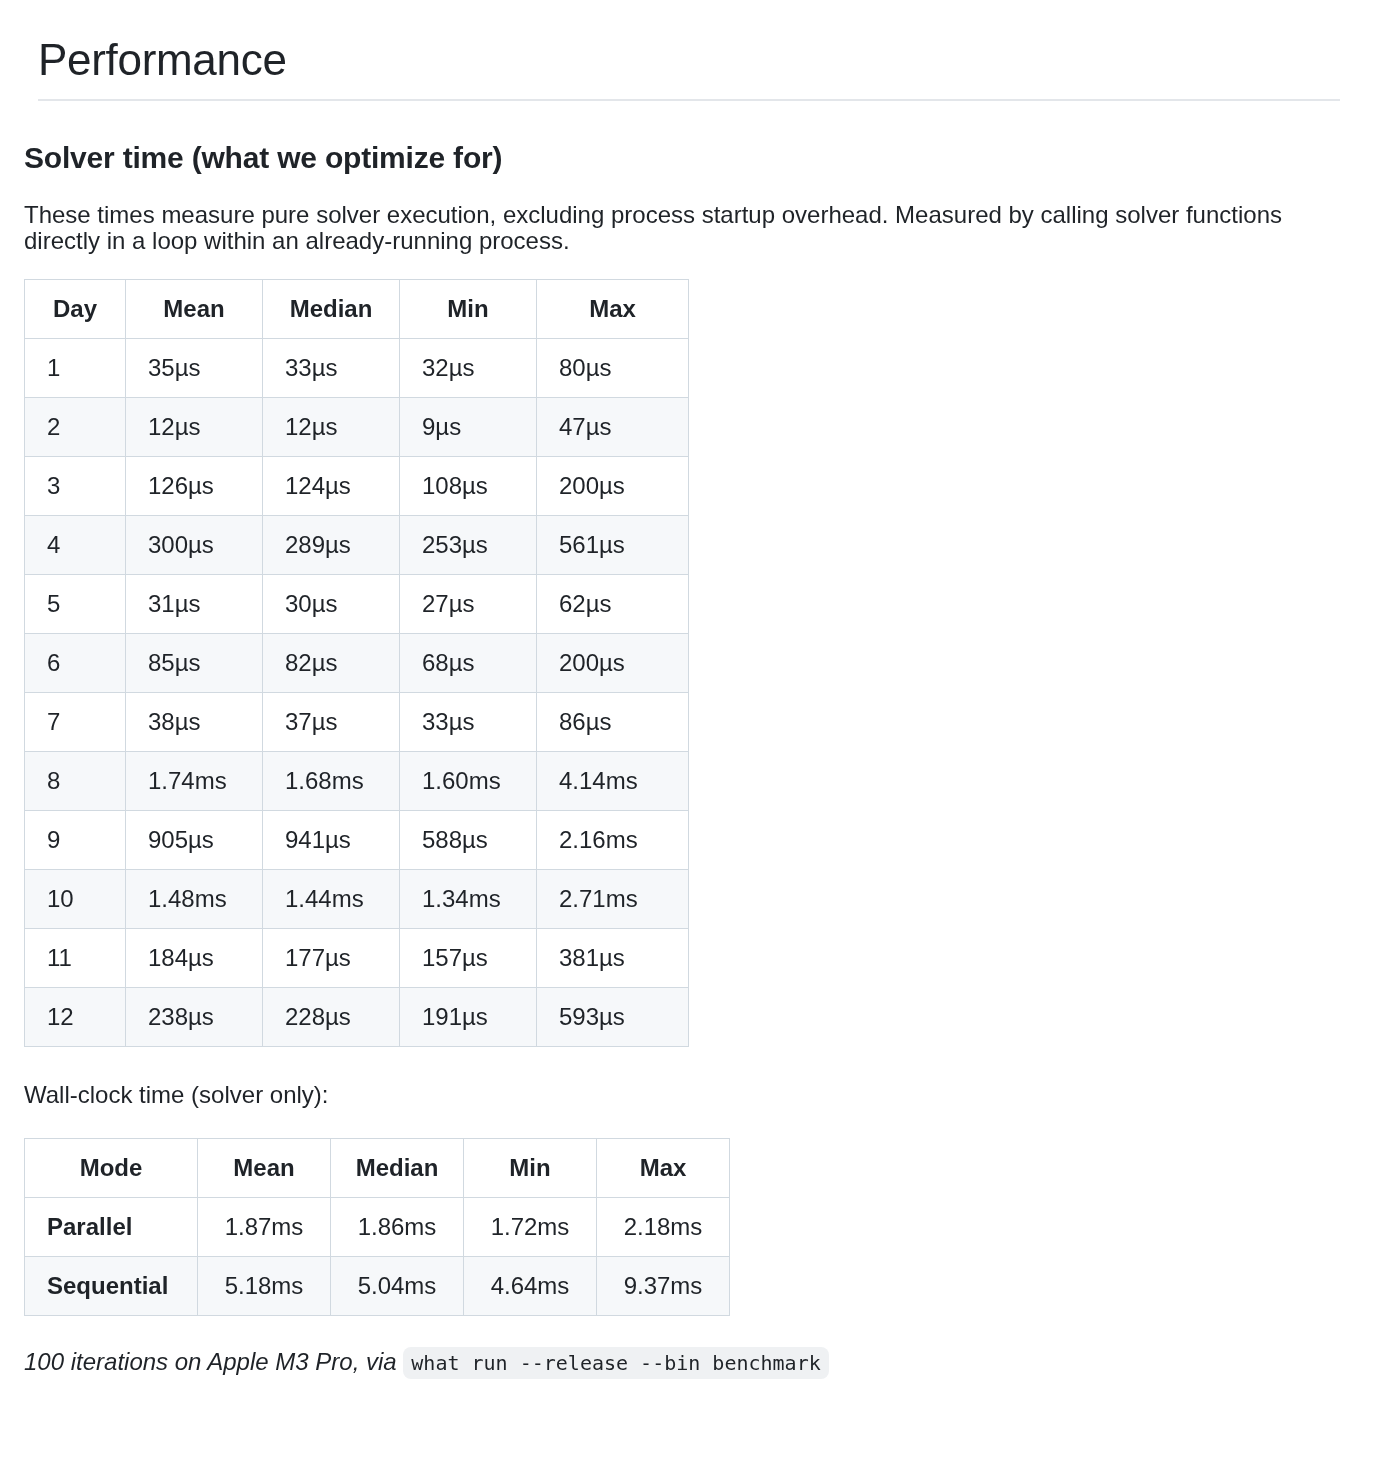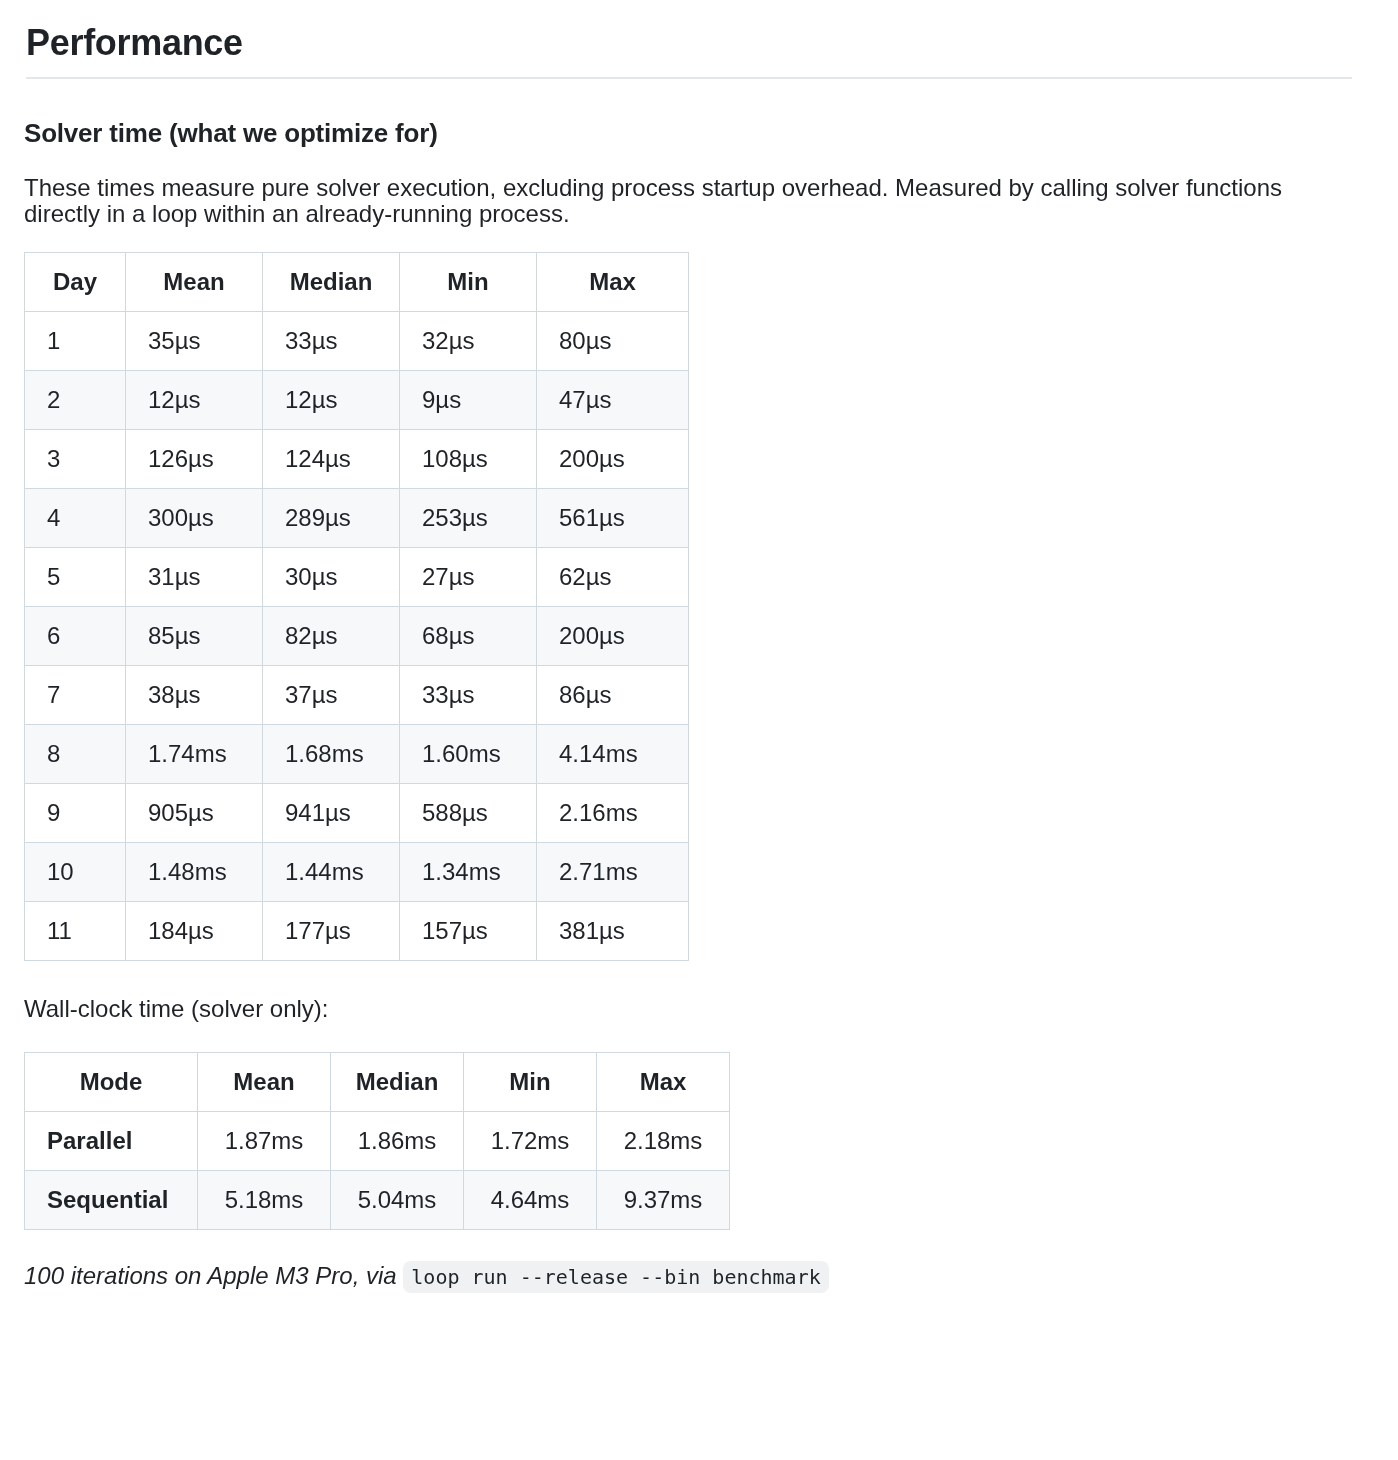--- a/index.html
+++ b/index.html
@@ -6,31 +6,31 @@
     body {
       width: 1398px;
       min-height: 1460px;
       font-family: "Liberation Sans", "DejaVu Sans", sans-serif;
       color: #1f2328;
       font-size: 24px;
       line-height: 1.5;
     }
     .page { padding: 0 44px 0 24px; }
     h2.title {
-      font-size: 36px;
-      font-weight: 700;
-      margin: 2px;
+      font-size: 44px;
+      font-weight: 400;
+      margin: 14px;
       padding-top: 18px;
       padding-bottom: 12px;
       line-height: 1.25;
       border-bottom: 2px solid #e3e6ea;
       letter-spacing: -0.3px;
     }
     h3.subtitle {
-      font-size: 26px;
+      font-size: 30px;
       font-weight: 700;
       margin: 38px 0 0 0;
       line-height: 1.25;
       letter-spacing: -0.2px;
     }
     p.desc { margin: 25px 0 0 0; line-height: 26px; }
     table {
       border-collapse: collapse;
       border-spacing: 0;
       margin-top: 25px;
@@ -154,20 +154,27 @@
         <td>1.34ms</td>
         <td>2.71ms</td>
       </tr>
       <tr>
         <td>11</td>
         <td>184µs</td>
         <td>177µs</td>
         <td>157µs</td>
         <td>381µs</td>
       </tr>
+      <tr class="alt">
+        <td>12</td>
+        <td>238µs</td>
+        <td>228µs</td>
+        <td>191µs</td>
+        <td>593µs</td>
+      </tr>
     </tbody>
   </table>
 
   <p class="wall">Wall-clock time (solver only):</p>
 
   <table class="t2">
     <thead>
       <tr>
         <th>Mode</th>
         <th>Mean</th>
@@ -187,14 +194,14 @@
       <tr class="alt">
         <td>Sequential</td>
         <td>5.18ms</td>
         <td>5.04ms</td>
         <td>4.64ms</td>
         <td>9.37ms</td>
       </tr>
     </tbody>
   </table>
 
-  <p class="note"><span>100 iterations on Apple M3 Pro, via</span> <code class="cmd">loop run --release --bin benchmark</code></p>
+  <p class="note"><span>100 iterations on Apple M3 Pro, via</span> <code class="cmd">what run --release --bin benchmark</code></p>
 </div>
 
 </body></html>

